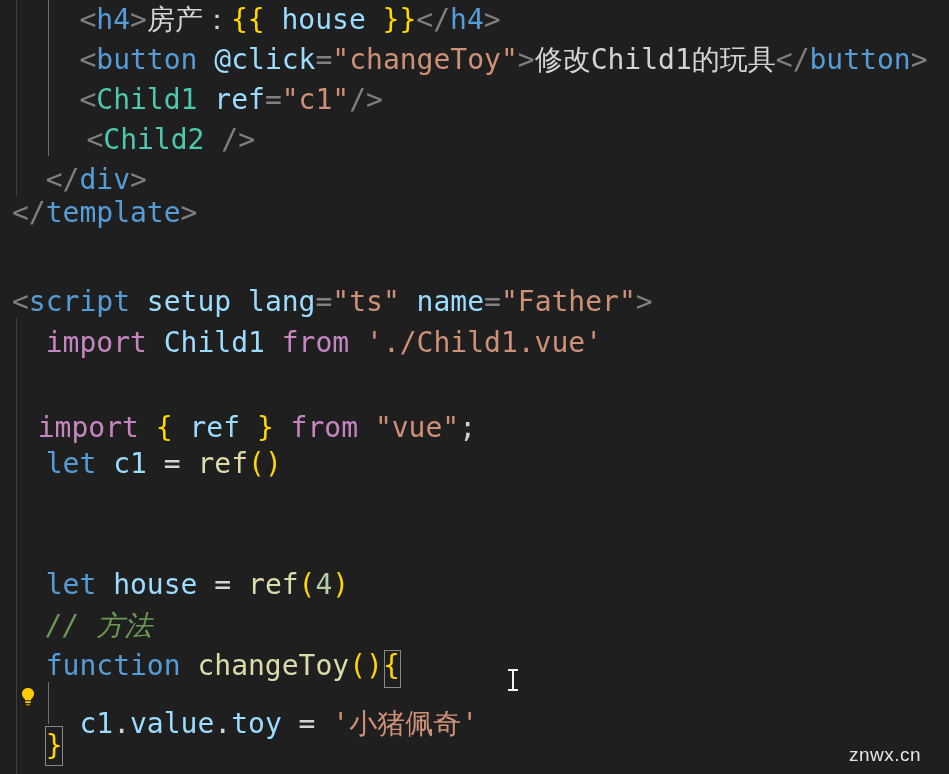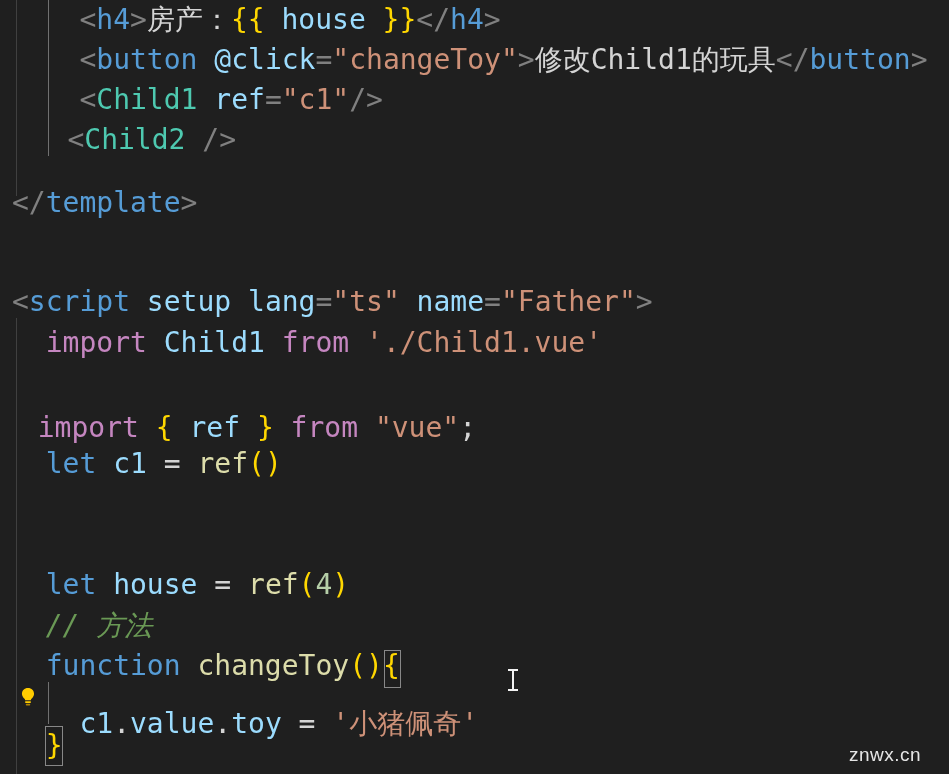--- a/index.html
+++ b/index.html
@@ -96,22 +96,23 @@
 <body>
 
 <div id="editor">
     <div class="indent-guide" style="left: 16px; top: 0px; height: 196px;"></div>
     <div class="indent-guide active" style="left: 48px; top: 0px; height: 156px;"></div>
     <div class="indent-guide" style="left: 16px; top: 318px; height: 456px;"></div>
     <div class="indent-guide active" style="left: 48px; top: 682px; height: 42px;"></div>
     <div class="code-line" id="line-h4" style="top: 0px; padding-left: 12px;"><span class="t-punc">    &lt;</span><span class="t-tag">h4</span><span class="t-punc">&gt;</span><span class="t-txt">房产：</span><span class="t-brace">{{</span><span class="t-attr"> house </span><span class="t-brace">}}</span><span class="t-punc">&lt;/</span><span class="t-tag">h4</span><span class="t-punc">&gt;</span></div>
     <div class="code-line" id="line-button" style="top: 40px; padding-left: 12px;"><span class="t-punc">    &lt;</span><span class="t-tag">button</span><span class="t-attr"> @click</span><span class="t-punc">=</span><span class="t-str">"changeToy"</span><span class="t-punc">&gt;</span><span class="t-txt">修改Child1的玩具</span><span class="t-punc">&lt;/</span><span class="t-tag">button</span><span class="t-punc">&gt;</span></div>
     <div class="code-line" id="line-child1" style="top: 80px; padding-left: 12px;"><span class="t-punc">    &lt;</span><span class="t-comp">Child1</span><span class="t-attr"> ref</span><span class="t-punc">=</span><span class="t-str">"c1"</span><span class="t-punc">/&gt;</span></div>
-    <div class="code-line" id="line-child2" style="top: 120px; padding-left: 0;"><span class="t-punc">    &lt;</span><span class="t-comp">Child2</span><span class="t-punc"> /&gt;</span></div>
-    <div class="code-line" id="line-template-close" style="top: 183px; padding-left: 12px;"><span class="t-punc">&lt;/</span><span class="t-tag">template</span><span class="t-punc">&gt;</span></div>
+    <div class="code-line" id="line-child2" style="top: 120px; padding-left: 19px;"><span class="t-punc">    &lt;</span><span class="t-comp">Child2</span><span class="t-punc"> /&gt;</span></div>
+    <div class="code-line" id="line-div-close" style="top: 160px; padding-left: 12px;"><span class="t-punc">  &lt;/</span><span class="t-tag">div</span><span class="t-punc">&gt;</span></div>
+    <div class="code-line" id="line-template-close" style="top: 193px; padding-left: 12px;"><span class="t-punc">&lt;/</span><span class="t-tag">template</span><span class="t-punc">&gt;</span></div>
     <div class="code-line" id="line-blank-1" style="top: 241px; padding-left: 12px;"><span class="t-plain"></span></div>
     <div class="code-line" id="line-script-open" style="top: 282px; padding-left: 12px;"><span class="t-punc">&lt;</span><span class="t-tag">script</span><span class="t-attr"> setup</span><span class="t-attr"> lang</span><span class="t-punc">=</span><span class="t-str">"ts"</span><span class="t-attr"> name</span><span class="t-punc">=</span><span class="t-str">"Father"</span><span class="t-punc">&gt;</span></div>
     <div class="code-line" id="line-import-child1" style="top: 323px; padding-left: 12px;"><span class="t-kw2">  import </span><span class="t-var">Child1</span><span class="t-kw2"> from </span><span class="t-str">'./Child1.vue'</span></div>
     <div class="code-line" id="line-import-ref" style="top: 408px; padding-left: 4px;"><span class="t-kw2">  import </span><span class="t-brace">{</span><span class="t-var"> ref </span><span class="t-brace">}</span><span class="t-kw2"> from </span><span class="t-str">"vue"</span><span class="t-op">;</span></div>
     <div class="code-line" id="line-let-c1" style="top: 444px; padding-left: 12px;"><span class="t-kw">  let </span><span class="t-var">c1</span><span class="t-op"> = </span><span class="t-fn">ref</span><span class="t-brace">()</span></div>
     <div class="code-line" id="line-blank-2" style="top: 485px; padding-left: 12px;"><span class="t-plain"></span></div>
     <div class="code-line" id="line-let-house" style="top: 565px; padding-left: 12px;"><span class="t-kw">  let </span><span class="t-var">house</span><span class="t-op"> = </span><span class="t-fn">ref</span><span class="t-brace">(</span><span class="t-num">4</span><span class="t-brace">)</span></div>
     <div class="code-line" id="line-comment-method" style="top: 606px; padding-left: 12px;"><span class="t-comment">  // 方法</span></div>
     <div class="code-line" id="line-function" style="top: 646px; padding-left: 12px;"><span class="t-kw">  function </span><span class="t-fn">changeToy</span><span class="t-brace">()</span><span class="t-brace">{</span></div>
     <div class="code-line" id="line-assign-toy" style="top: 704px; padding-left: 12px;"><span class="t-var">    c1</span><span class="t-op">.</span><span class="t-var">value</span><span class="t-op">.</span><span class="t-var">toy</span><span class="t-op"> = </span><span class="t-str">'小猪佩奇'</span></div>

